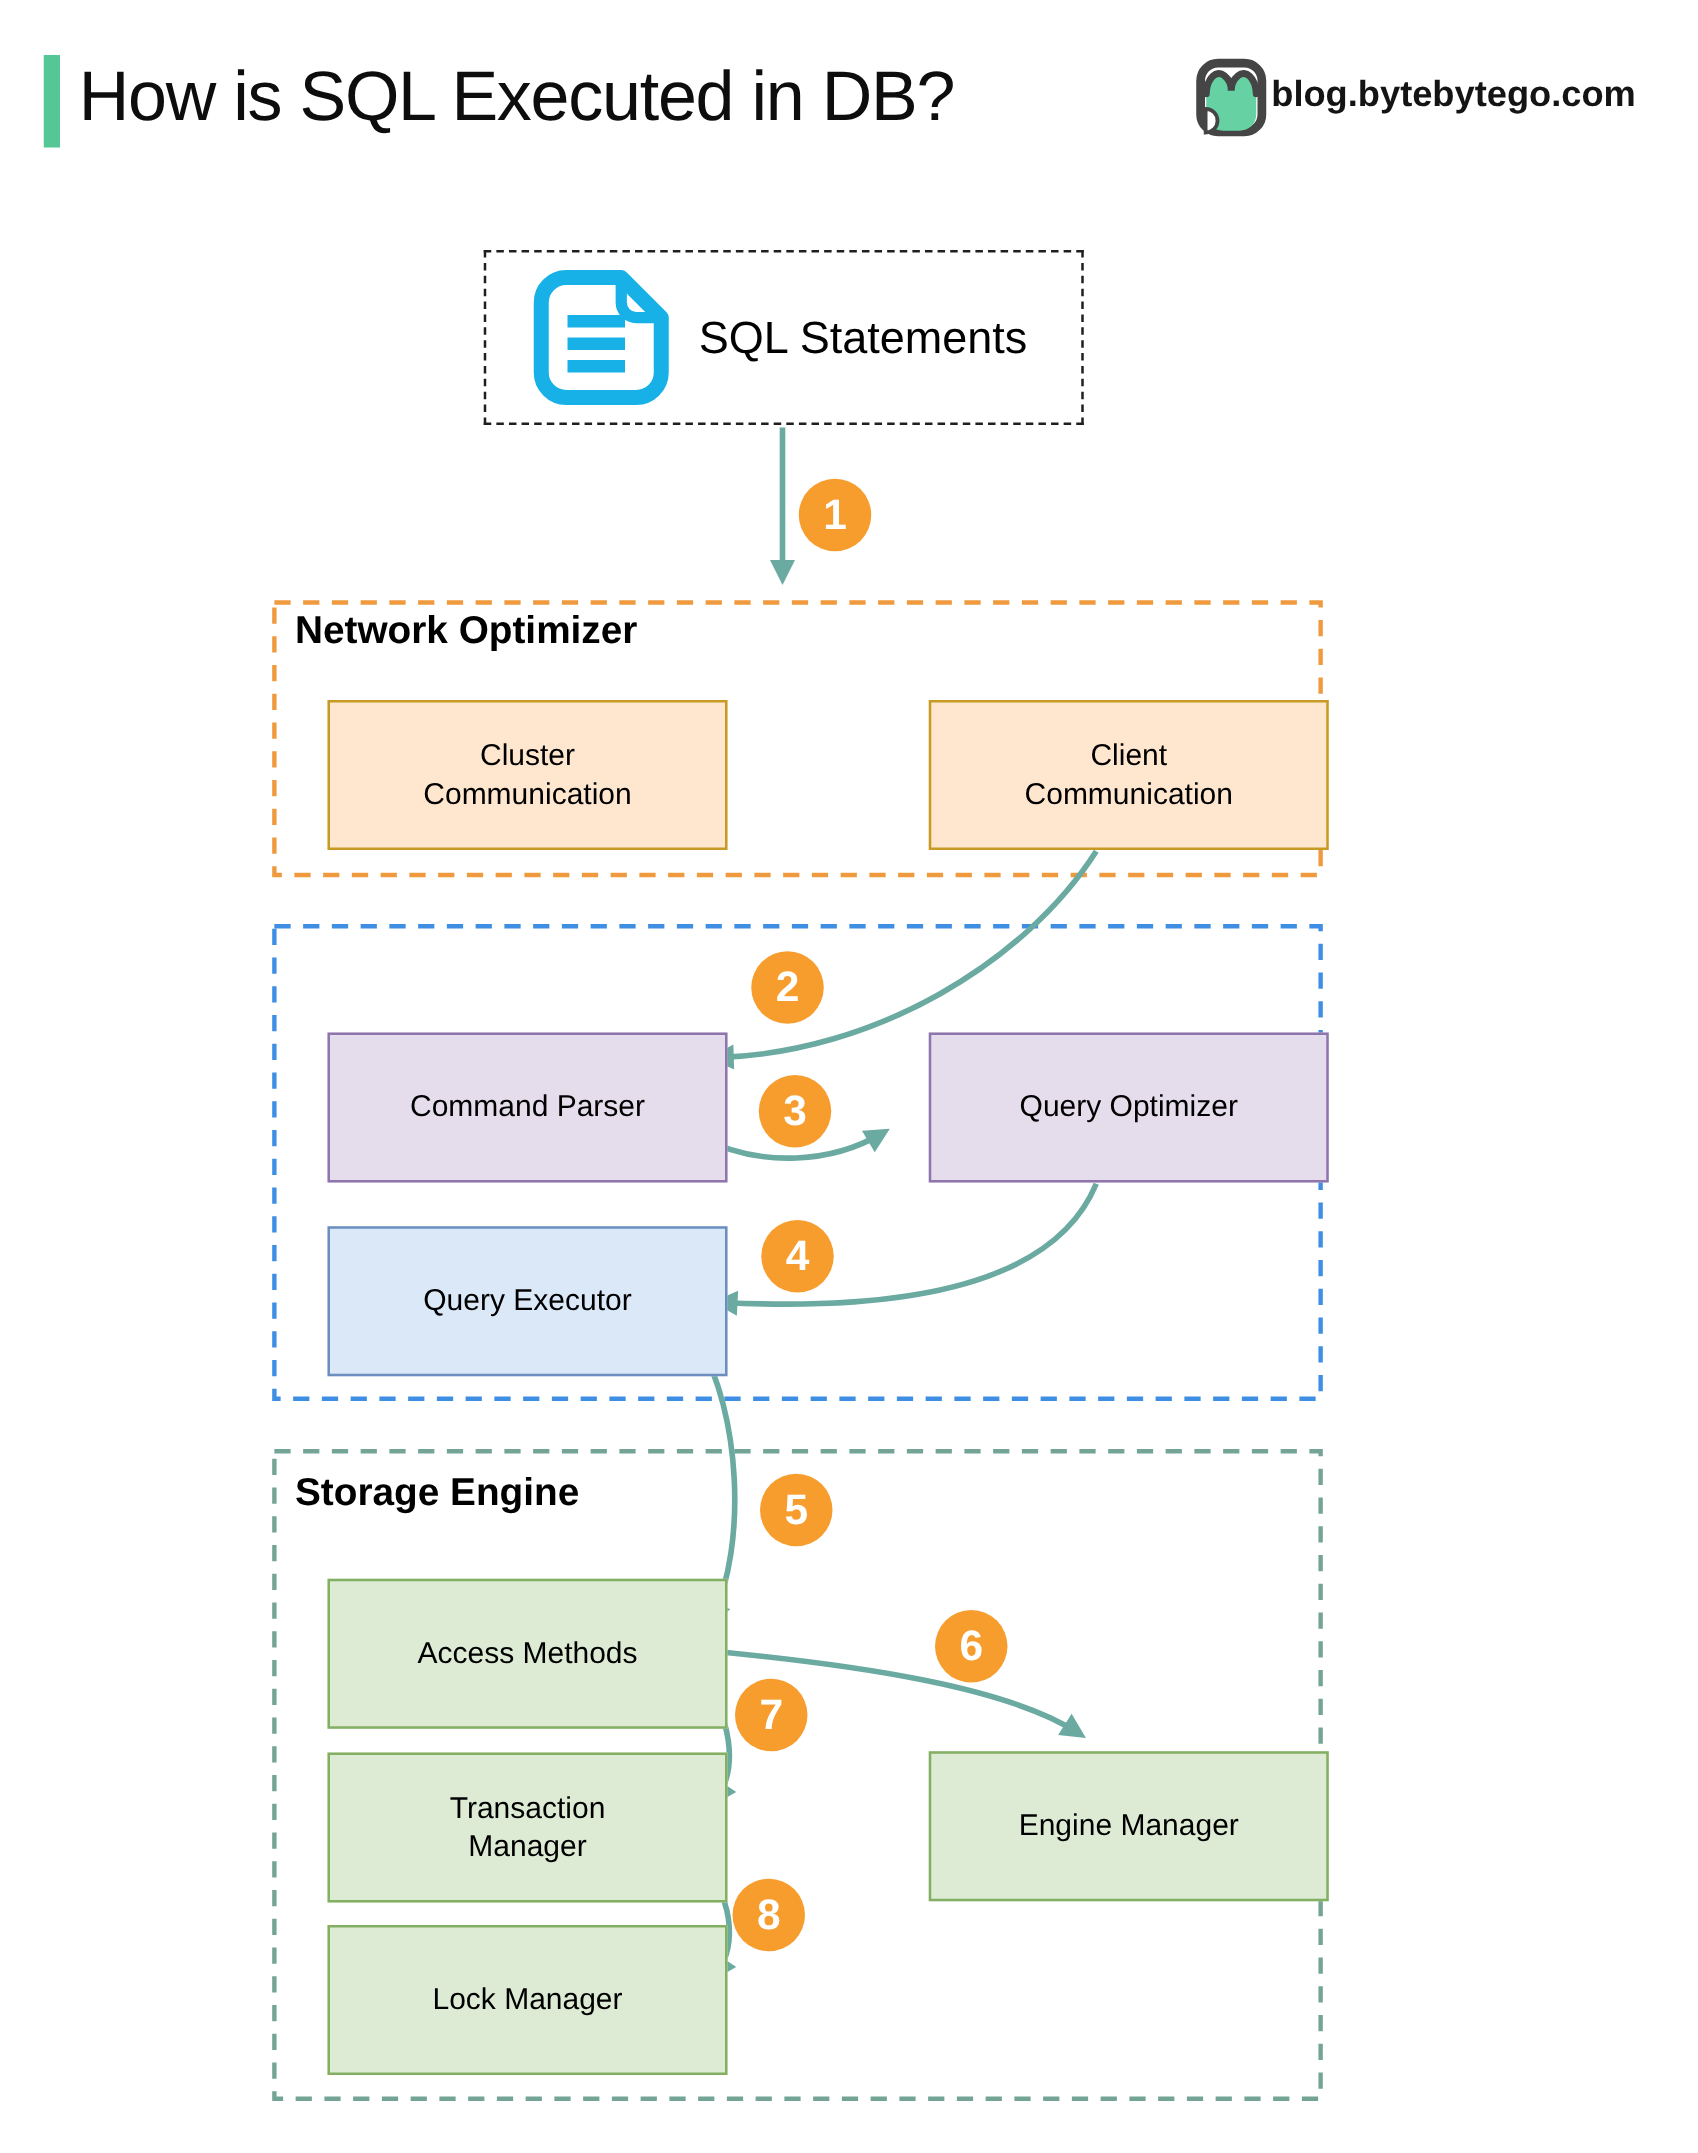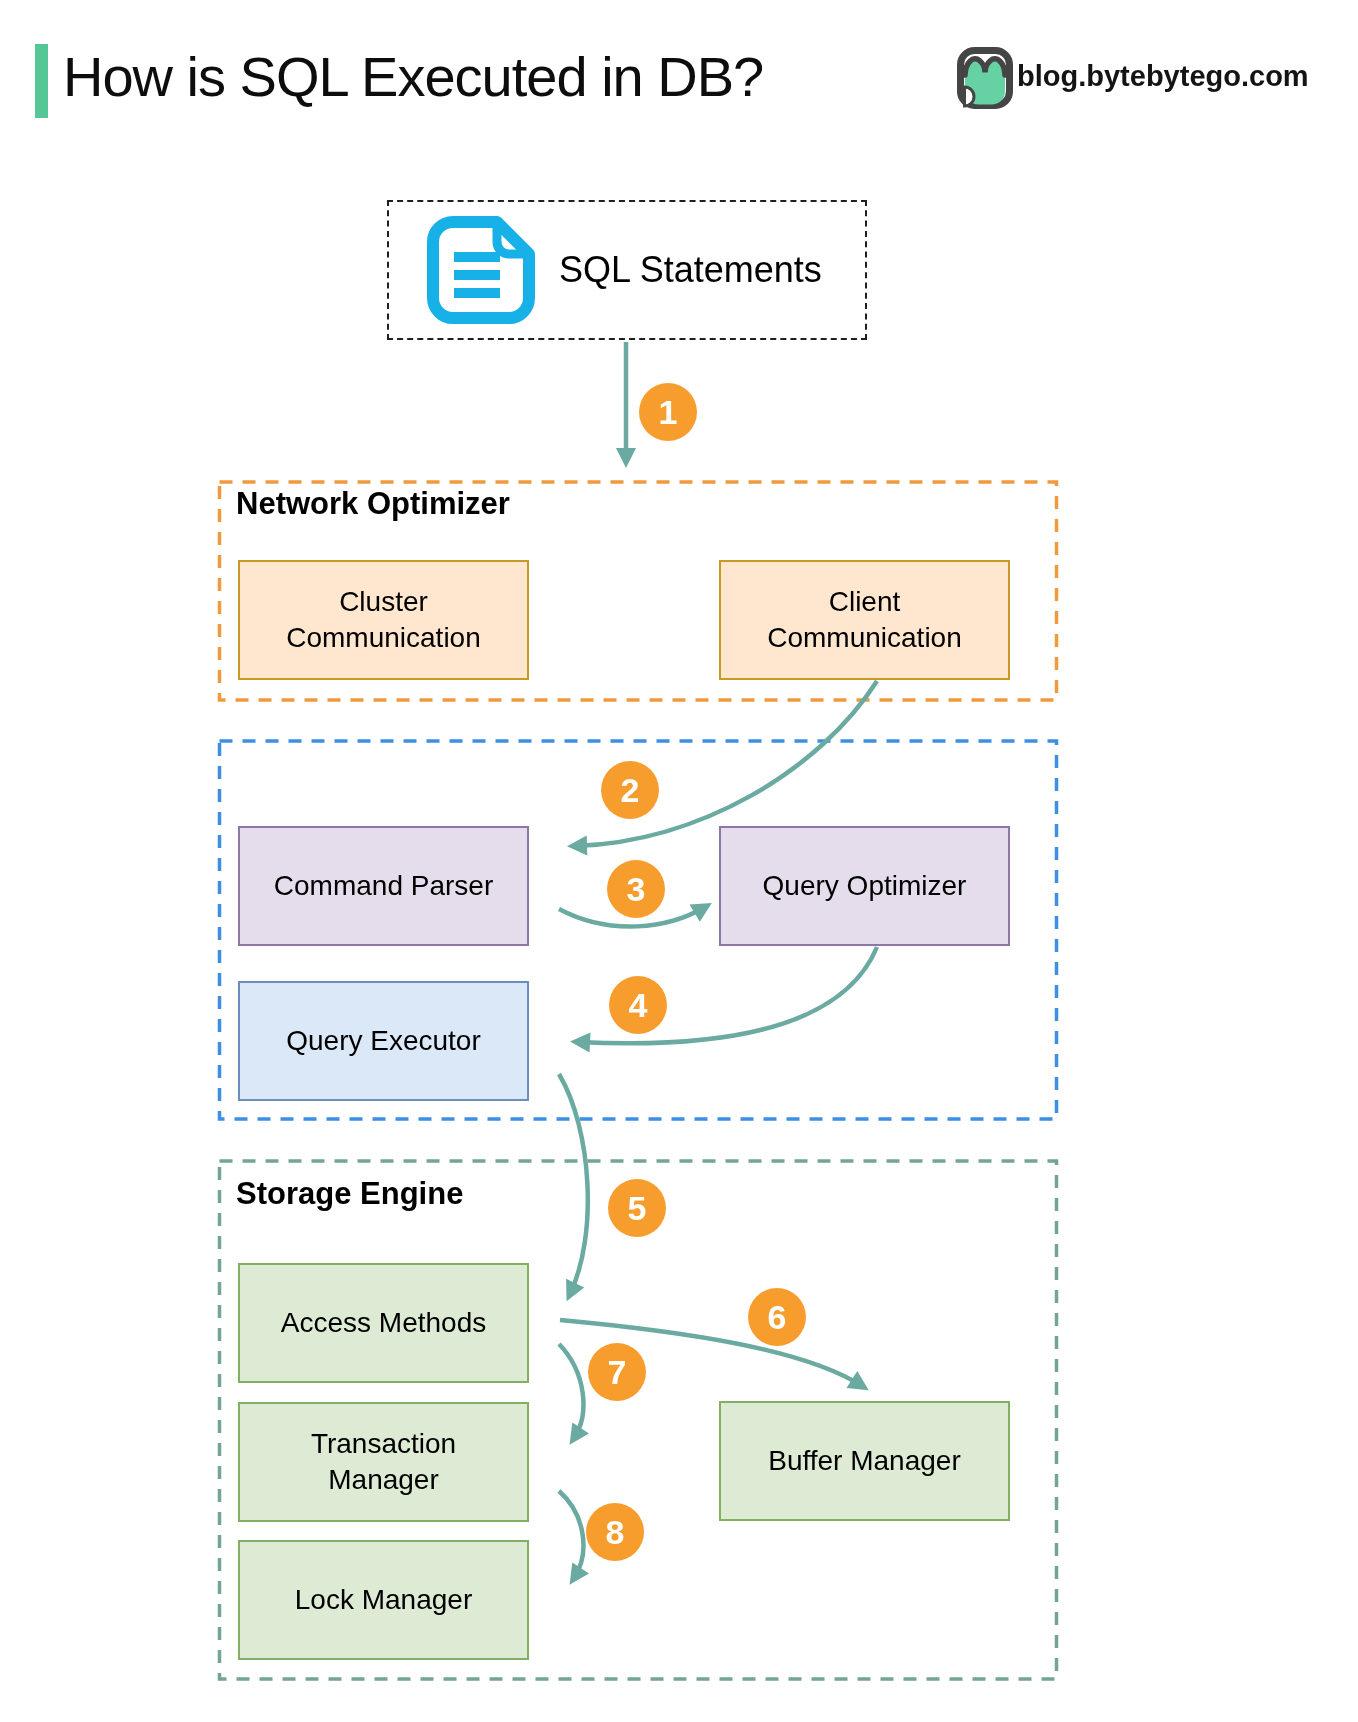--- a/index.html
+++ b/index.html
@@ -19,23 +19,23 @@
   .sql-box{position:absolute;left:387px;top:200px;width:480px;height:140px;box-sizing:border-box;
     border:2px dashed #1f1f1f;background:#fff;display:flex;align-items:center;padding-left:36px;}
   .sql-box .doc{width:112px;height:112px;flex:0 0 auto;}
   .sql-box .lbl{margin-left:22px;font-size:36px;color:#000;white-space:nowrap;}
   
   .sec-title{position:absolute;font-size:31px;font-weight:700;color:#000;white-space:nowrap;}
   .t-net{left:236px;top:486px;}
   .t-rel{left:233px;top:756px;}
   .t-sto{left:236px;top:1176px;}
   
-  .node{position:absolute;width:291px;height:120px;box-sizing:border-box;border:2px solid;
+  .node{position:absolute;width:320px;height:120px;box-sizing:border-box;border:2px solid;
     display:flex;align-items:center;justify-content:center;text-align:center;
-    font-size:28px;line-height:1.3;color:#000;}
+    font-size:24px;line-height:1.3;color:#000;margin-left:24px;}
   .node span{white-space:pre-line;}
   .orange{background:#FFE6CF;border-color:#C79B23;}
   .purple{background:#E5DCEC;border-color:#8E76AC;}
   .bluebx{background:#DBE8F8;border-color:#6B8EBE;}
   .green {background:#DDEBD5;border-color:#83AF63;}
   .n-cluster{left:238px;top:560px;}
   .n-client{left:719px;top:560px;}
   .n-parser{left:238px;top:826px;}
   .n-optimizer{left:719px;top:826px;}
   .n-executor{left:238px;top:981px;}
@@ -123,21 +123,21 @@
       <span>Access Methods</span>
     </div>
   <div class="node green n-transaction">
       <span>Transaction
 Manager</span>
     </div>
   <div class="node green n-lock">
       <span>Lock Manager</span>
     </div>
   <div class="node green n-buffer">
-      <span>Buffer Manager</span>
+      <span>Engine Manager</span>
     </div>
 
   <div class="badge b1">1</div>
   <div class="badge b2">2</div>
   <div class="badge b3">3</div>
   <div class="badge b4">4</div>
   <div class="badge b5">5</div>
   <div class="badge b6">6</div>
   <div class="badge b7">7</div>
   <div class="badge b8">8</div>

